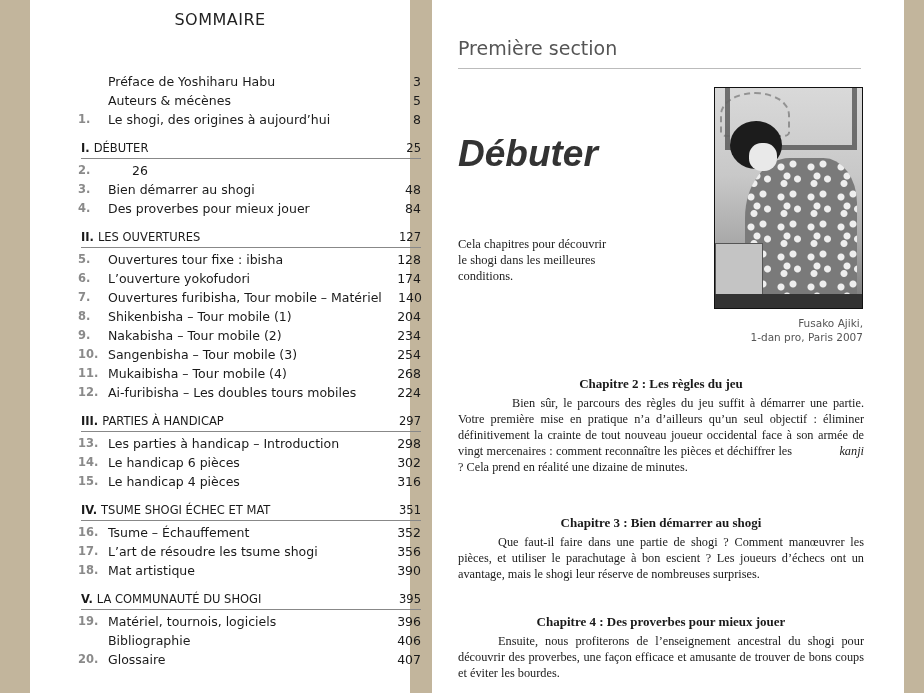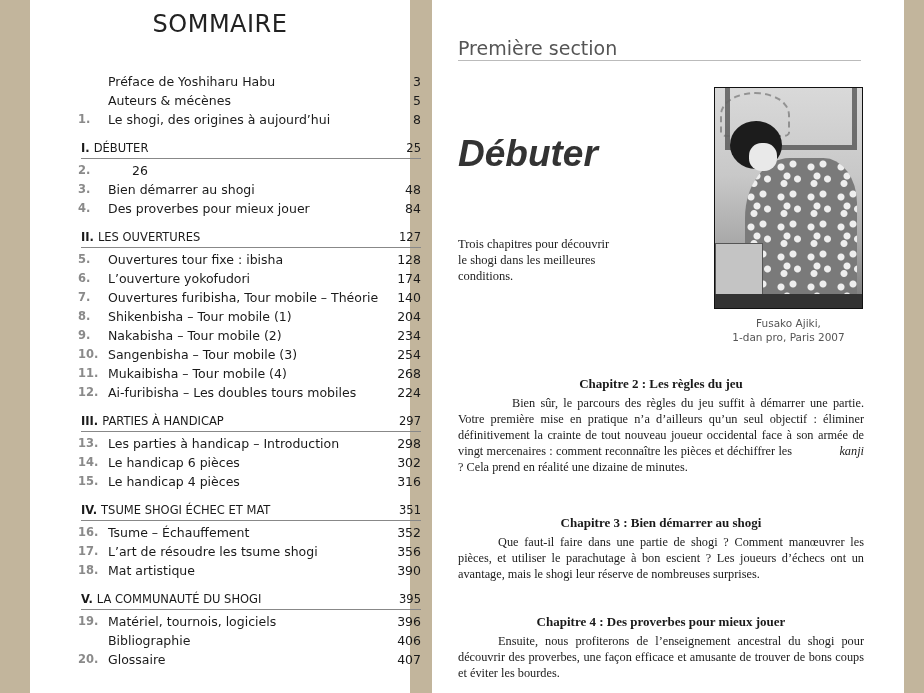--- a/index.html
+++ b/index.html
@@ -6,21 +6,21 @@
   html, body { width: 924px; height: 693px; overflow: hidden; }
   body { background: #c2b59c; position: relative; font-family: "DejaVu Sans", sans-serif; }
 
   .page { position: absolute; top: 0; background: #ffffff; height: 693px; }
   #left-page { left: 30px; width: 380px; }
   #right-page { left: 432px; width: 472px; }
 
   
   .toc-title {
     position: absolute; top: 10px; left: 0; width: 100%;
-    text-align: center; font-size: 24px; letter-spacing: 0.5px;
+    text-align: center; font-size: 16px; letter-spacing: 0.5px;
     color: #222; font-weight: normal;
   }
   .toc { position: absolute; left: 19px; top: 72px; width: 343px; margin-left: 29px; }
   .toc-row {
     position: relative; height: 19px; line-height: 19px;
     font-size: 12.5px; color: #1a1a1a; display: flex;
   }
   .toc-row .num {
     width: 30px; color: #8a8a8a; font-weight: bold; font-size: 11.5px;
     flex: none;
@@ -35,21 +35,21 @@
     margin-left: 3px; margin-bottom: 2px;
   }
   .toc-section .roman { font-weight: bold; margin-right: 4px; }
   .toc-section .stitle { flex: 1; text-transform: uppercase; }
   .toc-section .page-no { width: 40px; text-align: right; }
 
   
   .section-head {
     position: absolute; left: 26px; top: 36px; width: 403px;
     font-size: 19px; color: #555; font-weight: normal;
-    border-bottom: 1px solid #bbb; padding-bottom: 0px; line-height: 24px;
+    border-bottom: 1px solid #bbb; padding-bottom: 8px; line-height: 24px;
   }
   .part-title {
     position: absolute; left: 26px; top: 133px;
     font-family: "Liberation Sans", sans-serif;
     font-size: 37px; font-weight: bold; font-style: italic; color: #333;
   }
   .part-intro {
     position: absolute; left: 26px; top: 236px; width: 160px;
     font-family: "Liberation Serif", serif; font-size: 12.5px; line-height: 16px; color: #222;
   }
@@ -88,21 +88,21 @@
   }
   .photo .board {
     position: absolute; left: 0; top: 155px; width: 48px; height: 55px;
     background: #c4c4c4; border: 1px solid #555;
   }
   .photo .floor {
     position: absolute; left: 0; bottom: 0; width: 100%; height: 14px; background: #333;
   }
   .caption {
     position: absolute; left: 282px; top: 316px; width: 149px;
-    text-align: center; font-size: 10.5px; line-height: 14px; color: #555;
+    text-align: right; font-size: 10.5px; line-height: 14px; color: #555;
   }
 
   .chapter { position: absolute; left: 26px; width: 406px; font-family: "Liberation Serif", serif; color: #1a1a1a; }
   .chapter h3 {
     text-align: center; font-size: 13px; font-weight: bold; line-height: 16px; margin-bottom: 3px;
   }
   .chapter p {
     font-size: 12.3px; line-height: 16px; text-align: justify; text-indent: 54px;
   }
   .chapter p i { font-style: italic; margin-left: 44px; }
@@ -163,21 +163,21 @@
         <span class="title">Ouvertures tour fixe : ibisha</span>
         <span class="page-no">128</span>
       </div>
       <div class="toc-row">
         <span class="num">6.</span>
         <span class="title">L’ouverture yokofudori</span>
         <span class="page-no">174</span>
       </div>
       <div class="toc-row">
         <span class="num">7.</span>
-        <span class="title">Ouvertures furibisha, Tour mobile – Théorie</span>
+        <span class="title">Ouvertures furibisha, Tour mobile – Matériel</span>
         <span class="page-no">140</span>
       </div>
       <div class="toc-row">
         <span class="num">8.</span>
         <span class="title">Shikenbisha – Tour mobile (1)</span>
         <span class="page-no">204</span>
       </div>
       <div class="toc-row">
         <span class="num">9.</span>
         <span class="title">Nakabisha  – Tour mobile (2)</span>
@@ -257,21 +257,21 @@
         <span class="num">20.</span>
         <span class="title">Glossaire</span>
         <span class="page-no">407</span>
       </div>
     </div>
 </div>
 
 <div class="page" id="right-page">
   <div class="section-head">Première section</div>
   <div class="part-title">Débuter</div>
-  <div class="part-intro">Trois chapitres pour découvrir le shogi dans les meilleures conditions.</div>
+  <div class="part-intro">Cela chapitres pour découvrir le shogi dans les meilleures conditions.</div>
 
   <div class="photo">
     <div class="frame"></div>
     <div class="ornament"></div>
     <div class="kimono"></div>
     <div class="head"></div>
     <div class="face"></div>
     <div class="board"></div>
     <div class="floor"></div>
   </div>

